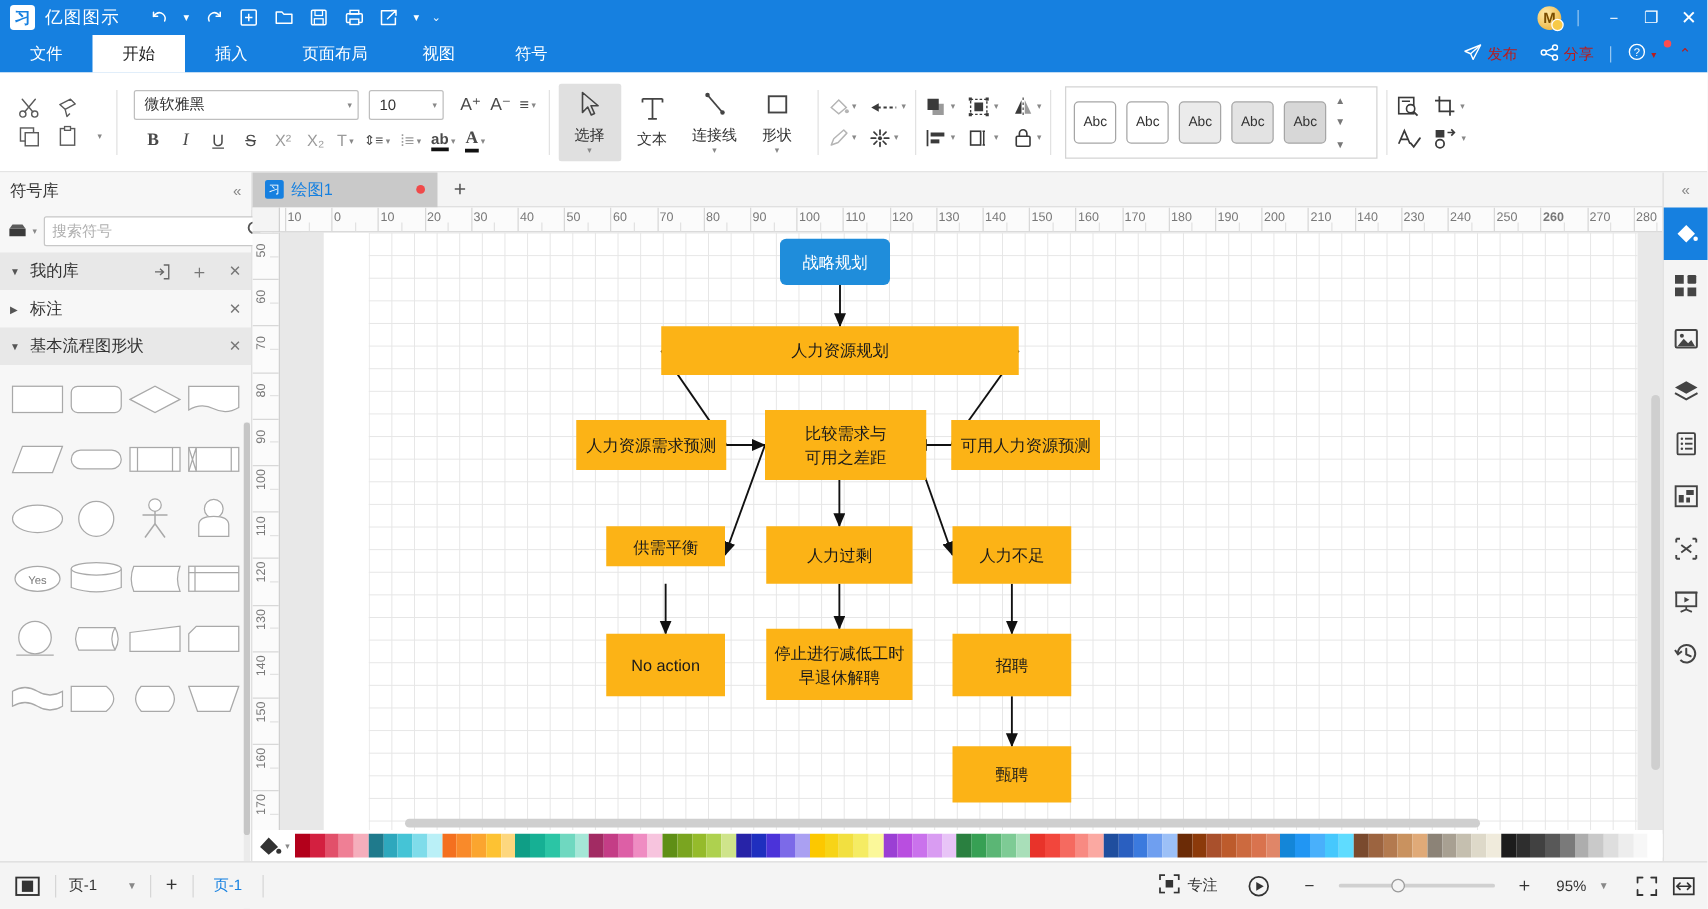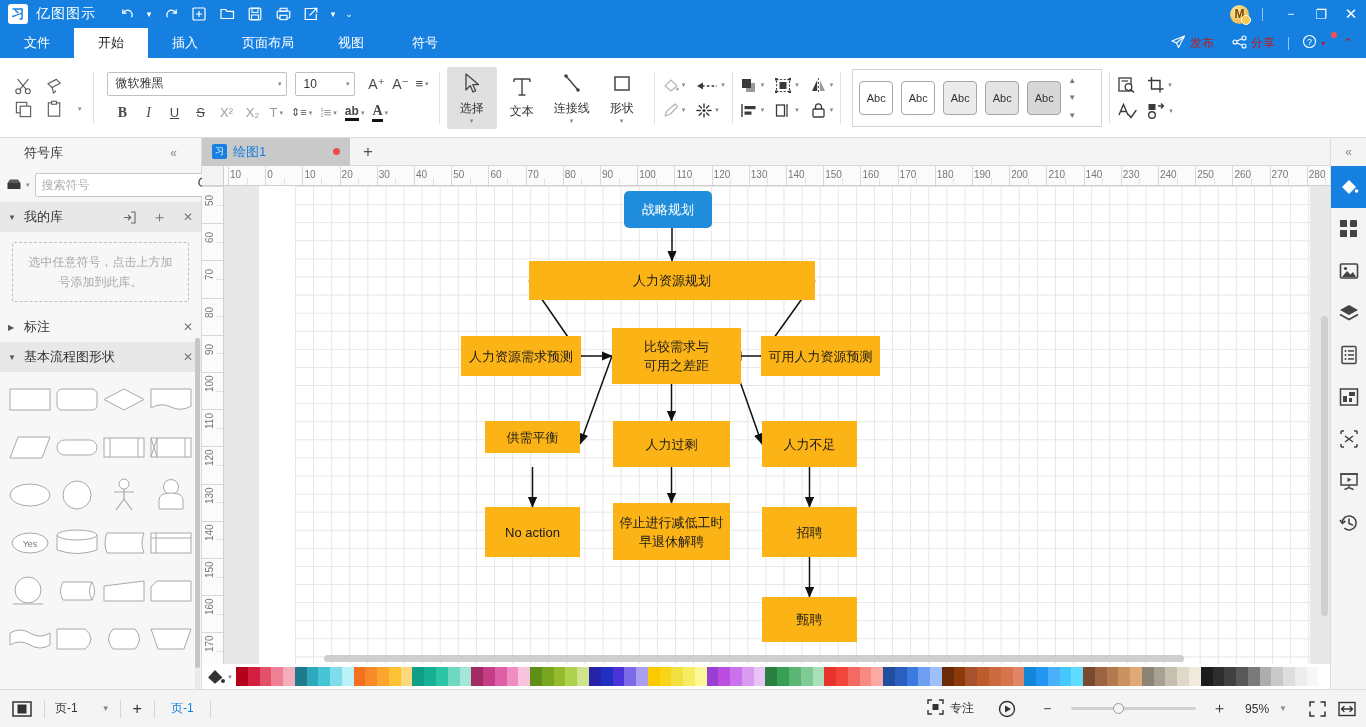--- a/index.html
+++ b/index.html
@@ -136,21 +136,21 @@
     font-family:"Liberation Sans",sans-serif;
   }
   .gal-scroll{display:flex;flex-direction:column;justify-content:space-between;height:48px;padding:2px 3px;color:#777;font-size:8px;}
 
   
   .leftpanel{
     position:absolute;left:0;top:138px;width:202px;height:551px;background:#f7f7f7;
     border-right:1px solid #d9d9d9;
   }
   .lp-head{
-    height:30px;display:flex;align-items:center;padding:0 24px;background:#f7f7f7;
+    height:30px;display:flex;align-items:center;padding:0 8px;background:#f7f7f7;
   }
   .lp-title{font-size:13px;color:#333;flex:1;}
   .collapse{color:#888;font-size:12px;}
   .lp-search{height:34px;display:flex;align-items:center;padding:0 6px;gap:5px;}
   .lib-icon{display:flex;align-items:center;color:#444;}
   .searchbox{
     flex:1;height:24px;border:1px solid #c8c8c8;background:#fff;border-radius:2px;
     display:flex;align-items:center;padding:0 6px;
   }
   .searchbox input{
@@ -718,21 +718,20 @@
       <span class="nm">我的库</span>
       <span class="act">
         <svg width="13" height="13" viewBox="0 0 13 13">
             <path d="M8 1 L12 1 L12 12 L8 12" stroke="#666" stroke-width="1.1" fill="none"></path>
             <path d="M1 6.5 L7.5 6.5 M5 4 L7.8 6.5 L5 9" stroke="#666" stroke-width="1.1" fill="none"></path>
           </svg>
       </span>
       <span class="act" style="font-size:15px;margin-left:10px">＋</span>
       <span class="act" style="margin-left:10px">✕</span>
     </div>
-    <div class="mylib-drop">选中任意符号，点击上方加号添加到此库。</div>
 
     <div class="sect-head">
       <span class="tri">▶</span>
       <span class="nm">标注</span>
       <span class="act">✕</span>
     </div>
 
     <div class="sect-head shaded">
       <span class="tri">▼</span>
       <span class="nm">基本流程图形状</span>
@@ -970,21 +969,21 @@
       <div class="rh-tick minor" style="left: 915.4px;"></div>
       <div class="rh-lbl" style="left: 896.8px;">230</div>
       <div class="rh-tick" style="left: 934px;"></div>
       <div class="rh-tick minor" style="left: 952.6px;"></div>
       <div class="rh-lbl" style="left: 934px;">240</div>
       <div class="rh-tick" style="left: 971.2px;"></div>
       <div class="rh-tick minor" style="left: 989.8px;"></div>
       <div class="rh-lbl" style="left: 971.2px;">250</div>
       <div class="rh-tick" style="left: 1008.4px;"></div>
       <div class="rh-tick minor" style="left: 1027px;"></div>
-      <div class="rh-lbl" style="left: 1008.4px;">260</div>
+      <div class="rh-lbl" style="left: 1008.4px; font-weight: bold;">260</div>
       <div class="rh-tick" style="left: 1045.6px;"></div>
       <div class="rh-tick minor" style="left: 1064.2px;"></div>
       <div class="rh-lbl" style="left: 1045.6px;">270</div>
       <div class="rh-tick" style="left: 1082.8px;"></div>
       <div class="rh-tick minor" style="left: 1101.4px;"></div>
       <div class="rh-lbl" style="left: 1082.8px;">280</div>
     </div>
   <div class="ruler-v" id="rulerV">
       <div class="rv-tick" style="top: 0px;"></div>
       <div class="rv-tick minor" style="top: 18.6px;"></div>

